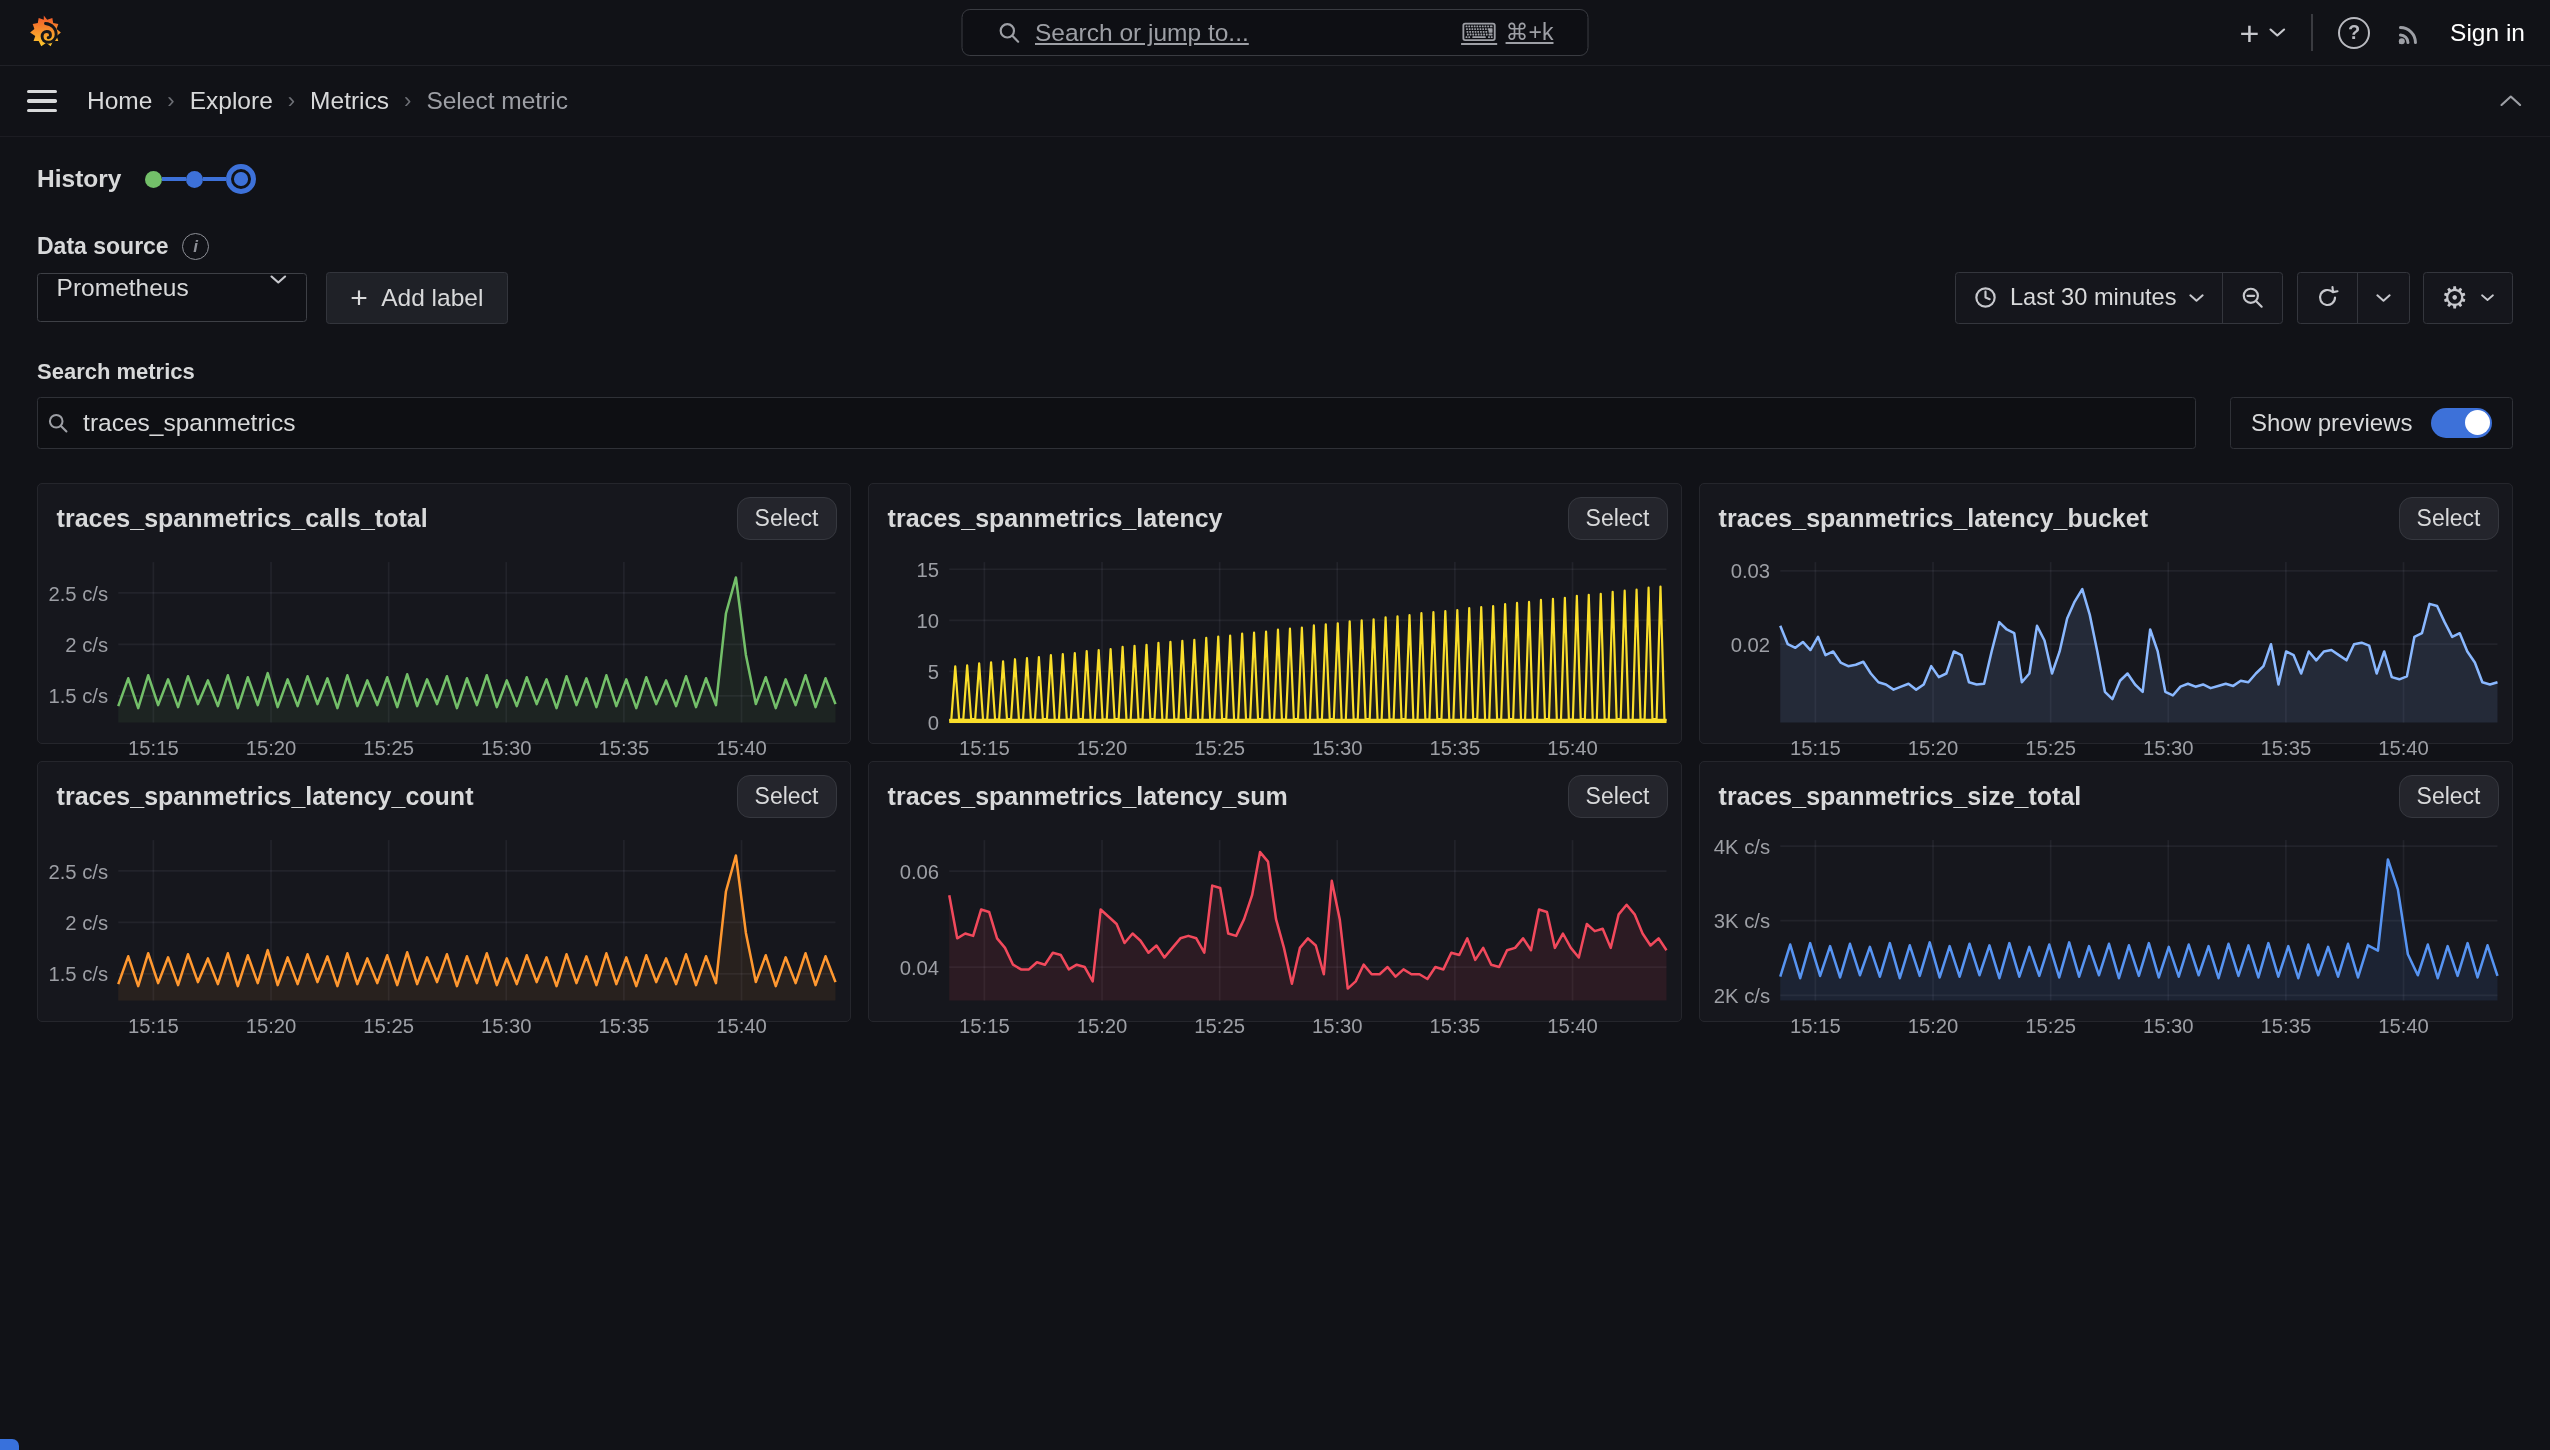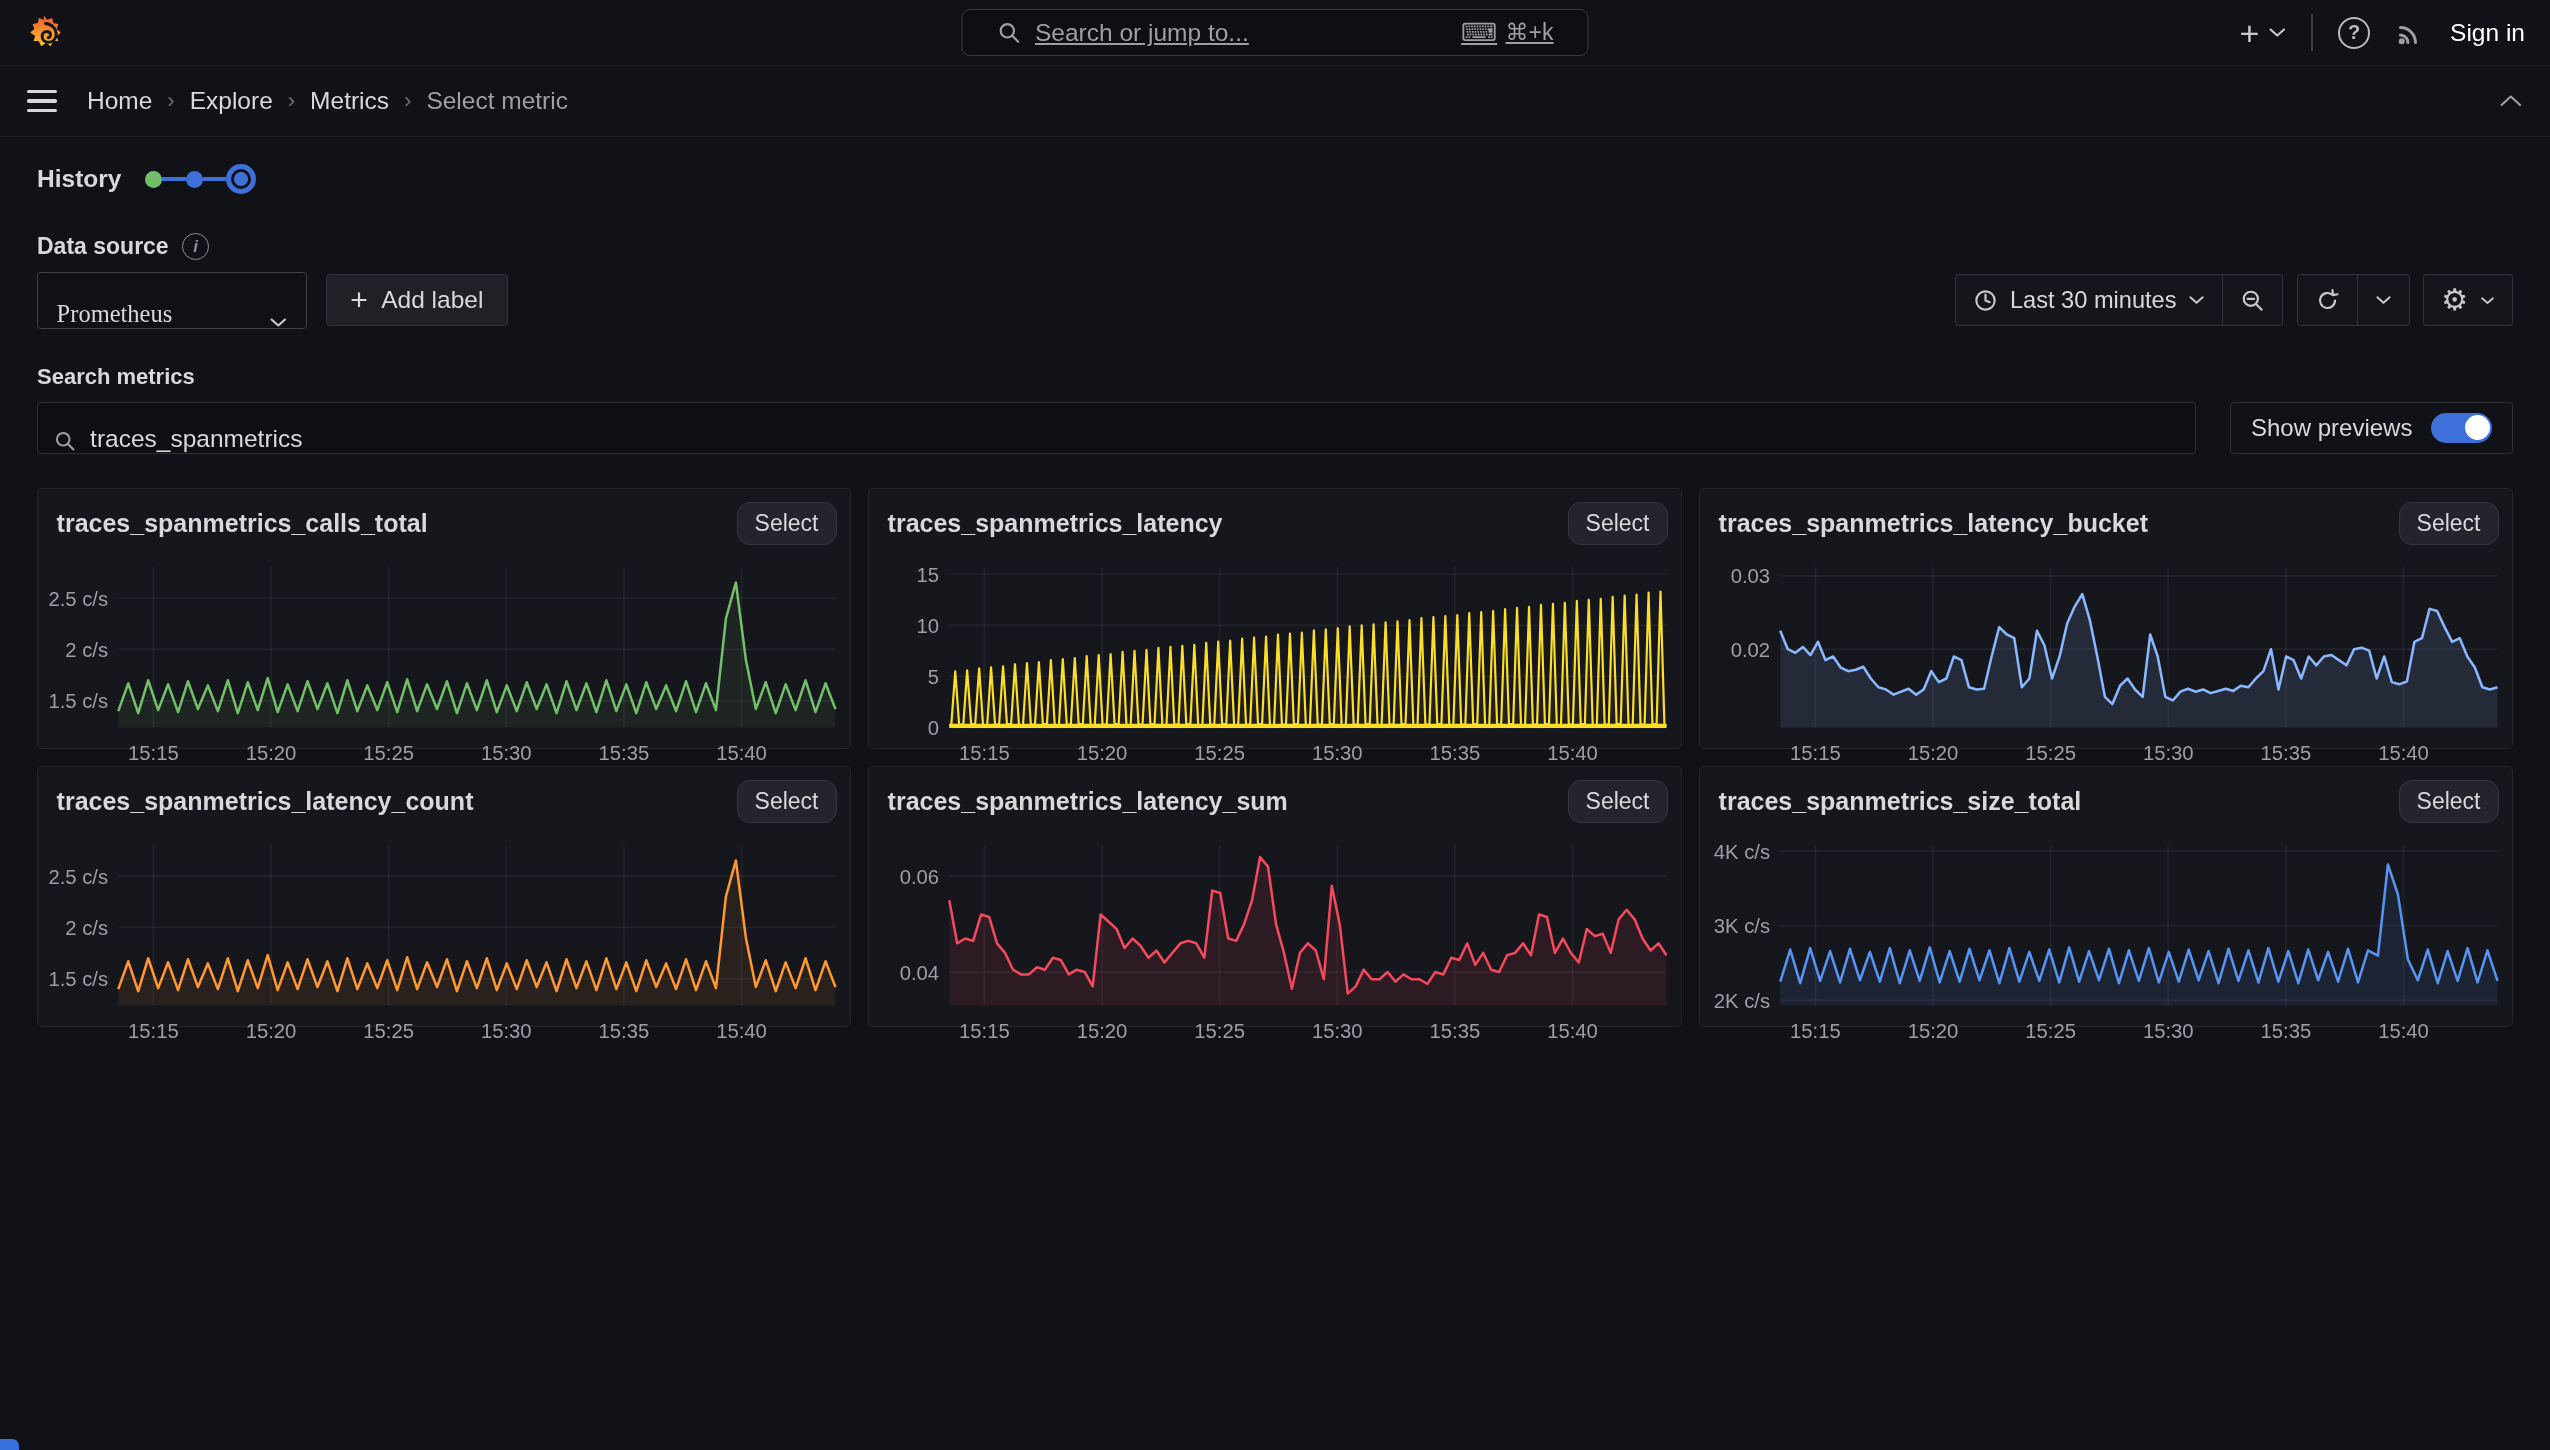--- a/index.html
+++ b/index.html
@@ -56,41 +56,41 @@
   .dot-ring i { width:13.5px; height:13.5px; border-radius:50%; background:#3d71d9; display:block; }
 
   .ds-label-row { margin-top:39px; display:flex; align-items:center; gap:13.5px; }
   .field-label { font-size:23px; font-weight:700; color:#d8d9da; }
   .info-circle { width:27px; height:27px; border:1.7px solid #8d8f96; border-radius:50%;
       color:#8d8f96; font-size:17px; font-style:italic; font-weight:700;
       display:flex; align-items:center; justify-content:center; cursor:pointer; }
 
   .controls-row { margin-top:11.8px; display:flex; align-items:center; justify-content:space-between; }
   .controls-left { display:flex; align-items:center; gap:18.6px; }
-  .ds-picker { width:270px; height:57px; border:1.7px solid #3e4046; border-radius:3.4px;
-      background:#101116; display:flex; align-items:flex-end; padding:0 18.6px;
-      font-size:24.5px; cursor:pointer;font-family:Liberation Serif, serif; }
+  .ds-picker { width:270px; height:49px; border:1.7px solid #3e4046; border-radius:3.4px;
+      background:#101116; display:flex; align-items:flex-start; padding:0 18.6px;
+      font-size:24.5px; cursor:pointer; }
   .ds-picker .chev { margin-left:auto; }
   .add-label-btn { height:52px; background:#1f2127; border:1.7px solid #33353c; border-radius:3.4px;
       display:flex; align-items:center; gap:13.5px; padding:0 23.6px; font-size:24.5px;
       color:#d8d9da; font-weight:500; cursor:pointer; }
   .add-plus { font-size:30px; font-weight:300; color:#d8d9da; line-height:1; }
 
   .controls-right { display:flex; align-items:center; gap:13.5px; }
   .btn-group { display:flex; align-items:stretch; height:52px; border:1.7px solid #34363d;
       border-radius:3.4px; background:#15161c; overflow:hidden; }
   .btn-seg { display:flex; align-items:center; gap:11.8px; padding:0 17px; cursor:pointer;
       font-size:23.6px; color:#d8d9da; }
   .btn-seg + .btn-seg { border-left:1.7px solid #34363d; }
   .gear-glyph { font-size:30px; color:#c7c8cd; line-height:1; }
 
   .search-label { margin-top:35px; font-size:22px; font-weight:700; }
   .search-row { margin-top:11.8px; display:flex; align-items:center; gap:34px; }
   .metrics-input { flex:1; height:52px; border:1.7px solid #2f3137; border-radius:3.4px;
-      background:#0e0f13; display:flex; align-items:flex-end; gap:13.5px; padding:0 15px; }
+      background:#0e0f13; display:flex; align-items:center; gap:13.5px; padding:0 8px; }
   .metrics-input input { flex:1; background:transparent; border:none; outline:none;
       color:#d8d9da; font-size:24.5px; font-family:"Liberation Sans", sans-serif; }
   .previews-box { height:52px; border:1.7px solid #2f3137; border-radius:3.4px;
       display:flex; align-items:center; gap:18.6px; padding:0 20px; }
   .previews-label { font-size:24px; color:#d8d9da; }
   .toggle { width:61px; height:30px; border-radius:15px; background:#3d71d9;
       position:relative; cursor:pointer; }
   .toggle i { position:absolute; top:2.5px; right:2.5px; width:25px; height:25px;
       border-radius:50%; background:#ffffff; display:block; }
 

